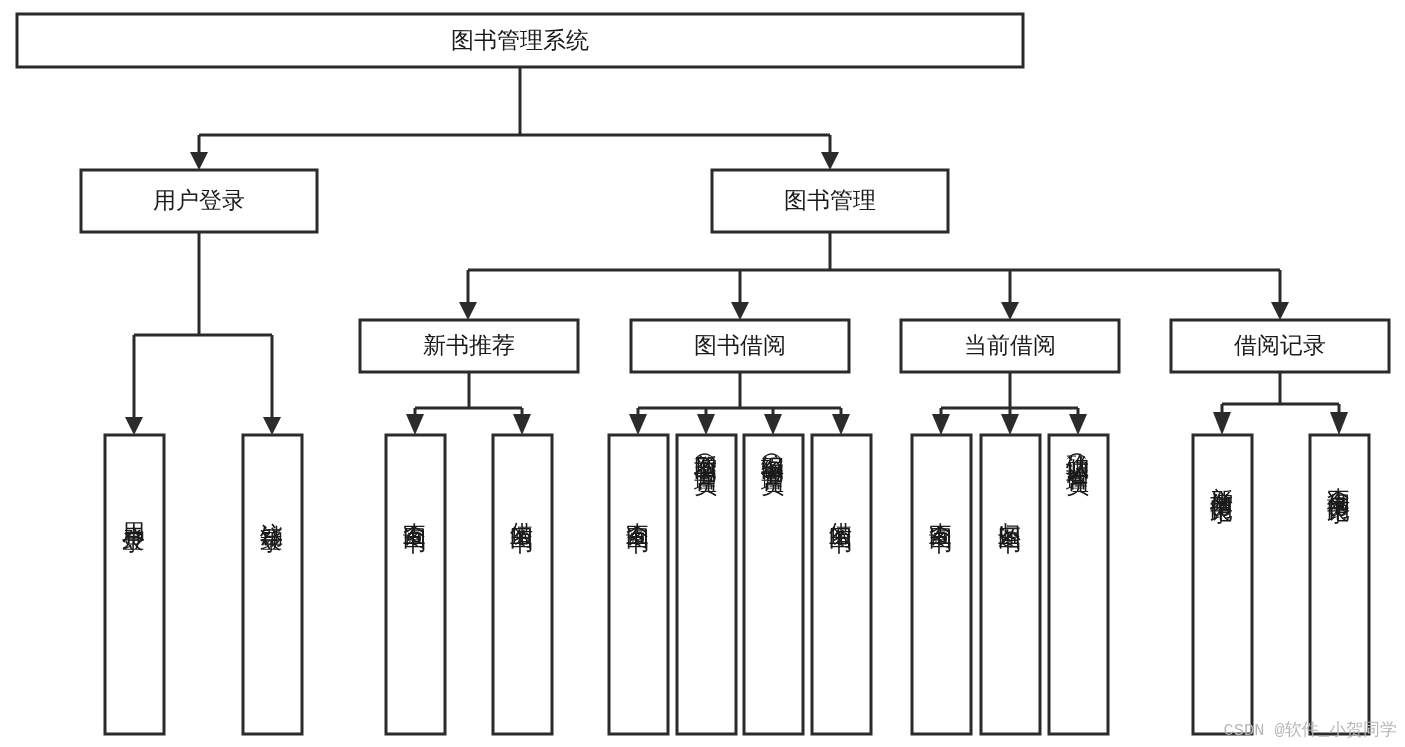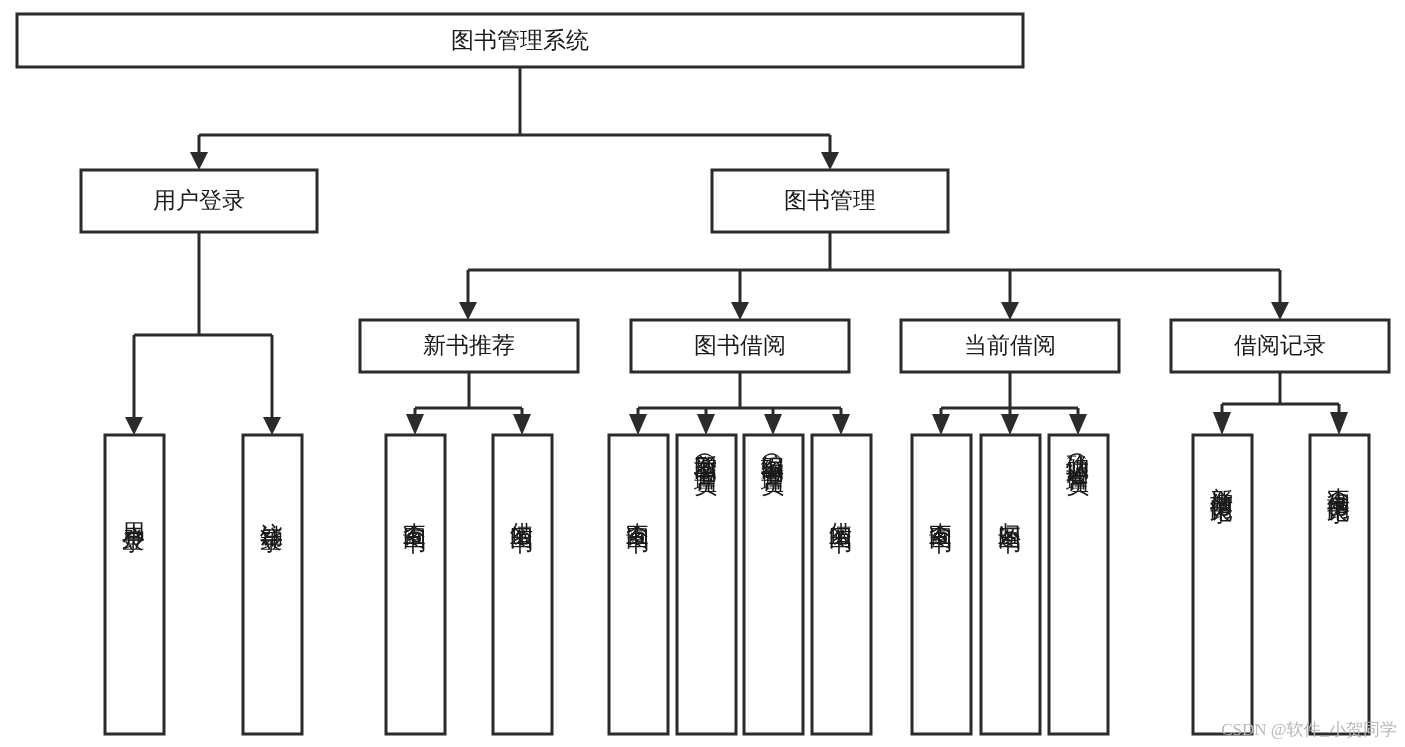--- a/index.html
+++ b/index.html
@@ -45,21 +45,21 @@
     fill: none;
   }
   .arrow-head {
     fill: #2b2b2b;
     stroke: none;
   }
   .watermark {
     position: absolute;
     right: 8px;
     bottom: 6px;
-    font-family: Liberation Serif, serif;
+    font-family: Liberation Mono, monospace;
     font-size: 17px;
     color: #b8b8b8;
     white-space: nowrap;
     user-select: none;
   }
 </style>
 </head>
 <body>
 
 <svg id="diagram" viewBox="0 0 1405 747" xmlns="http://www.w3.org/2000/svg">

